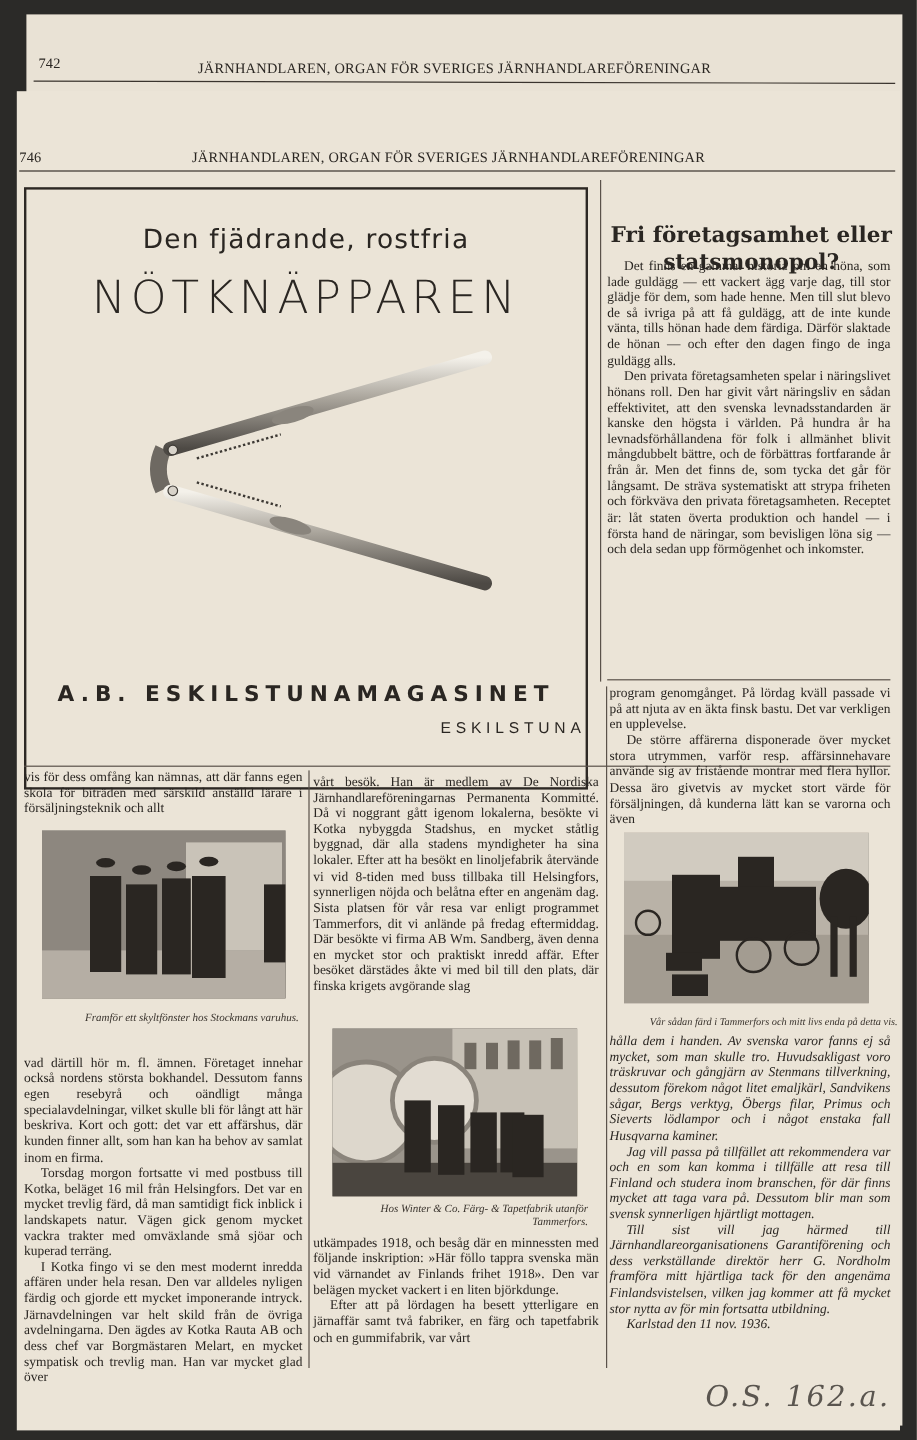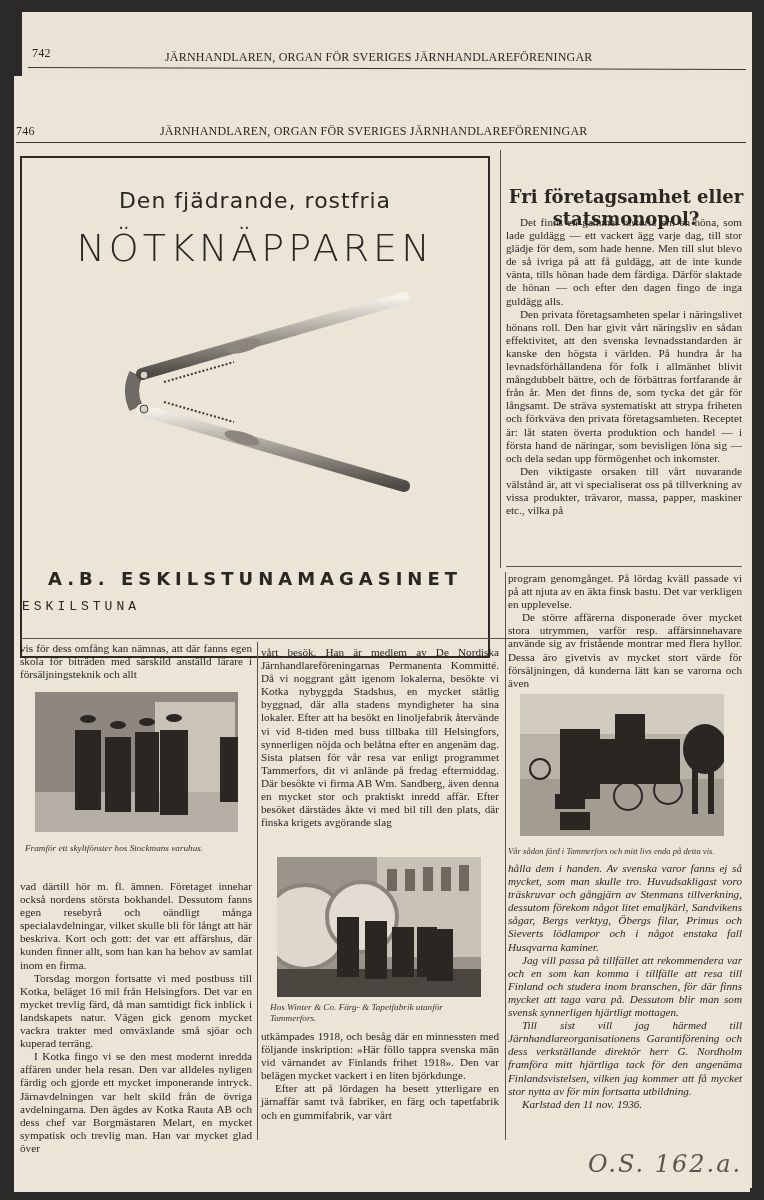--- a/index.html
+++ b/index.html
@@ -5,31 +5,31 @@
   html, body { margin:0; padding:0; }
   body { width:764px; height:1200px; background:#2b2a28; position:relative; overflow:hidden; font-family:"DejaVu Serif", serif; color:#2a2622; }
   .sheet-back { position:absolute; left:22px; top:12px; width:730px; height:1176px; background:#e9e2d5; }
   .sheet-front { position:absolute; left:14px; top:76px; width:736px; height:1116px; background:#ebe4d7; }
   .hdr { position:absolute; font-family:"Liberation Serif", serif; font-size:12px; letter-spacing:0.2px; color:#2a2622; }
   .hdr-rule { position:absolute; height:1px; background:#3a342e; }
   .ad-box { position:absolute; left:20px; top:156px; width:470px; height:502px; border:2px solid #2d2824; box-sizing:border-box; }
   .ad-sub { position:absolute; left:0; width:100%; top:30px; text-align:center; font-family:"DejaVu Sans", sans-serif; font-size:22px; letter-spacing:1px; color:#2a2622; }
   .ad-title { position:absolute; left:0; width:100%; top:68px; text-align:center; font-family:"DejaVu Sans", sans-serif; font-size:38px; font-weight:300; letter-spacing:4px; color:#2a2622; }
   .ad-company { position:absolute; left:0; width:100%; top:410px; text-align:center; font-family:"DejaVu Sans", sans-serif; font-size:18px; font-weight:bold; letter-spacing:5px; }
-  .ad-city { position:absolute; left:0; width:100%; top:441px; text-align:left; font-family:Liberation Mono, monospace; font-size:13px; letter-spacing:4px; }
+  .ad-city { position:absolute; left:0; width:100%; top:441px; text-align:right; font-family:Liberation Sans, sans-serif; font-size:13px; letter-spacing:4px; }
   .ad-img { position:absolute; left:92px; top:118px; width:300px; height:230px; }
   .col { position:absolute; font-family:"Liberation Serif", serif; font-size:11.2px; line-height:13.1px; text-align:justify; color:#2a2622; }
   .col p { margin:0; text-indent:0; }
   .col p.ind { text-indent:14px; }
   .article-title { position:absolute; left:503px; top:158px; width:246px; text-align:center; font-family:"DejaVu Serif", serif; font-weight:bold; font-size:18px; line-height:22px; color:#2a2622;margin-top:28px; }
   .vrule { position:absolute; width:1px; background:#5a524a; }
   .hrule { position:absolute; height:1px; background:#5a524a; }
   .photo { position:absolute; background:linear-gradient(180deg,#8a857e 0%,#5c5650 40%,#3a3530 70%,#6d665e 100%); }
   .photo svg { width:100%; height:100%; display:block; }
-  .caption { position:absolute; font-family:"Liberation Serif", serif; font-style:italic; font-size:9.2px; text-align:left; color:#3a342e; line-height:11px; }
+  .caption { position:absolute; font-family:"Liberation Serif", serif; font-style:italic; font-size:9.2px; text-align:right; color:#3a342e; line-height:11px; }
   .handwriting { position:absolute; left:588px; top:1150px; font-family:"DejaVu Serif", serif; font-style:italic; font-size:24px; color:#5a554f; letter-spacing:2px; }
 </style>
 </head>
 <body>
 
 <div class="sheet-back"></div>
 <span class="hdr" style="left:32px;top:46px;">742</span>
 <span class="hdr" style="left:165px;top:50px;">JÄRNHANDLAREN, ORGAN FÖR SVERIGES JÄRNHANDLAREFÖRENINGAR</span>
 <div class="hdr-rule" style="left:28px;top:68px;width:718px;transform:rotate(0.15deg);"></div>
 
@@ -63,21 +63,20 @@
   </div>
   <div class="ad-company">A.B. ESKILSTUNAMAGASINET</div>
   <div class="ad-city">ESKILSTUNA</div>
 </div>
 
 <div class="vrule" style="left:500px;top:150px;height:418px;"></div>
 <div class="article-title">Fri företagsamhet eller statsmonopol?</div>
 <div class="col" style="left:506px;top:216px;width:236px;">
   <p class="ind">Det finns en gammal historia om en höna, som lade guldägg — ett vackert ägg varje dag, till stor glädje för dem, som hade henne. Men till slut blevo de så ivriga på att få guldägg, att de inte kunde vänta, tills hönan hade dem färdiga. Därför slaktade de hönan — och efter den dagen fingo de inga guldägg alls.</p>
   <p class="ind">Den privata företagsamheten spelar i näringslivet hönans roll. Den har givit vårt näringsliv en sådan effektivitet, att den svenska levnadsstandarden är kanske den högsta i världen. På hundra år ha levnadsförhållandena för folk i allmänhet blivit mångdubbelt bättre, och de förbättras fortfarande år från år. Men det finns de, som tycka det går för långsamt. De sträva systematiskt att strypa friheten och förkväva den privata företagsamheten. Receptet är: låt staten överta produktion och handel — i första hand de näringar, som bevisligen löna sig — och dela sedan upp förmögenhet och inkomster.</p>
-  <p class="ind">Den viktigaste orsaken till vårt nuvarande välstånd är, att vi specialiserat oss på tillverkning av vissa produkter, trävaror, massa, papper, maskiner etc., vilka på</p>
 </div>
 <div class="hrule" style="left:506px;top:566px;width:236px;"></div>
 <div class="hrule" style="left:20px;top:638px;width:722px;"></div>
 
 <div class="col" style="left:20px;top:642px;width:232px;">
   <p>vis för dess omfång kan nämnas, att där fanns egen skola för biträden med särskild anställd lärare i försäljningsteknik och allt</p>
 </div>
 <div class="photo" style="left:35px;top:692px;width:203px;height:140px;">
   <svg viewBox="0 0 203 140">
     <rect x="0" y="0" width="203" height="140" fill="#8d877f"></rect>

